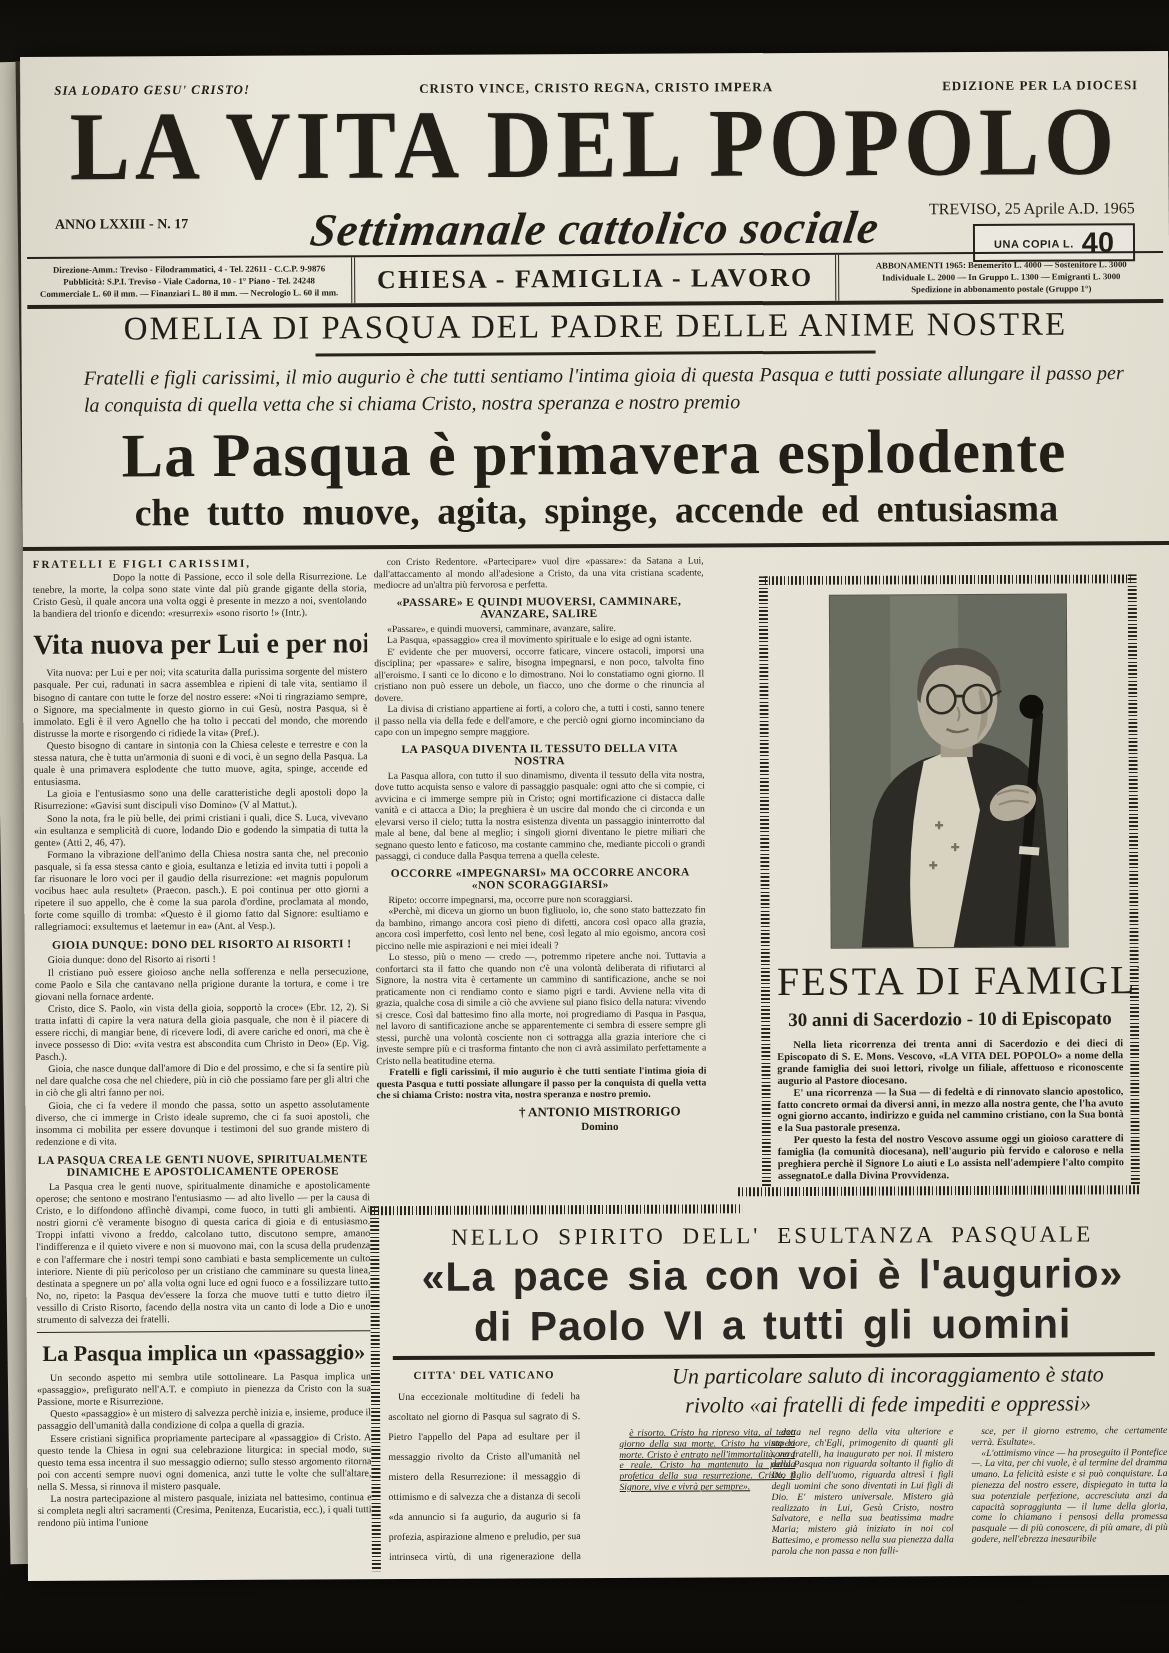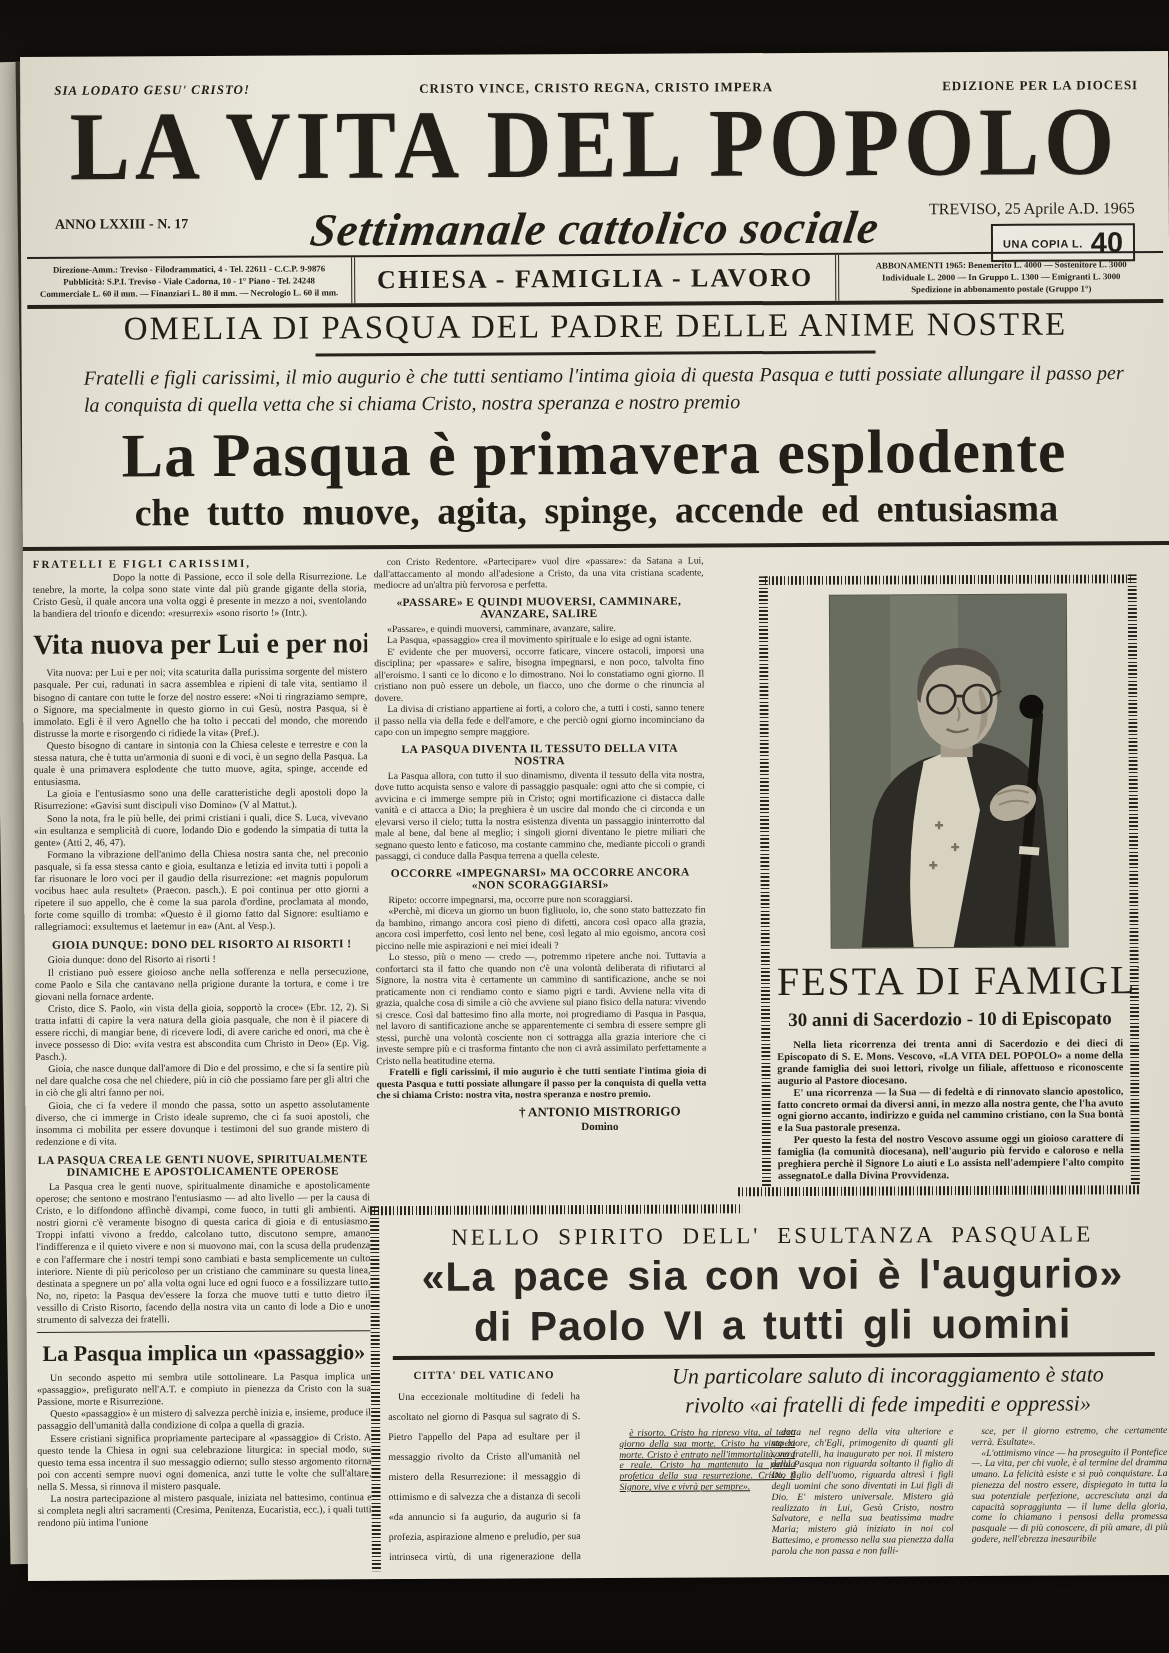--- a/index.html
+++ b/index.html
@@ -15,21 +15,21 @@
   .abs{position:absolute;}
   
   .tagrow{top:26px;left:34px;right:30px;display:flex;justify-content:space-between;font-size:13px;font-weight:bold;letter-spacing:1px;}
   .tag-left{font-style:italic;}
   .mast-title{top:40px;left:0;right:0;text-align:center;font-size:90px;line-height:1.1;font-weight:bold;
      letter-spacing:5px;transform:scaleY(1.08);white-space:nowrap;text-shadow:0 0 1px rgba(20,16,8,.5);}
   .issue{top:160px;left:34px;font-size:14px;font-weight:bold;}
   .script-sub{top:148px;left:0;right:0;text-align:center;font-size:46px;font-style:italic;font-weight:bold;
      transform:skewX(-8deg);letter-spacing:1px;}
   .dateline{top:148px;right:34px;font-size:16px;}
-  .price-badge{top:172px;right:34px;border:2px solid #26221b;padding:3px 10px 2px;display:flex;align-items:center;gap:8px;
+  .price-badge{top:172px;right:34px;border:2px solid #26221b;padding:3px 19px 2px;display:flex;align-items:center;gap:8px;
      font-family:"Liberation Sans",sans-serif;background:rgba(255,255,255,.25);}
   .price-label{font-size:11px;font-weight:bold;letter-spacing:.5px;}
   .price-value{font-size:29px;font-weight:bold;line-height:1;}
   
   .infobar{top:200px;left:6px;right:6px;height:52px;border-top:2px solid #26221b;border-bottom:4px solid #26221b;
      display:flex;align-items:stretch;}
   .info-cell{flex:1;display:flex;flex-direction:column;justify-content:center;text-align:center;font-weight:bold;}
   .info-small{font-size:8.8px;line-height:12px;}
   .info-center{flex:0 0 auto;border-left:4px double #26221b;border-right:4px double #26221b;padding:0 22px;
      display:flex;align-items:center;font-size:26px;font-weight:bold;letter-spacing:2px;}

